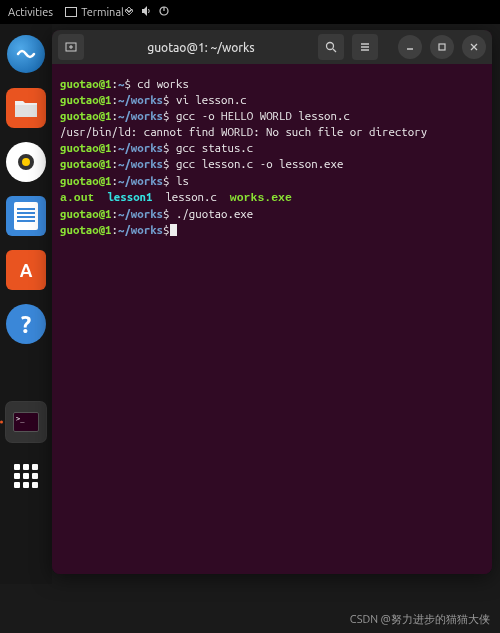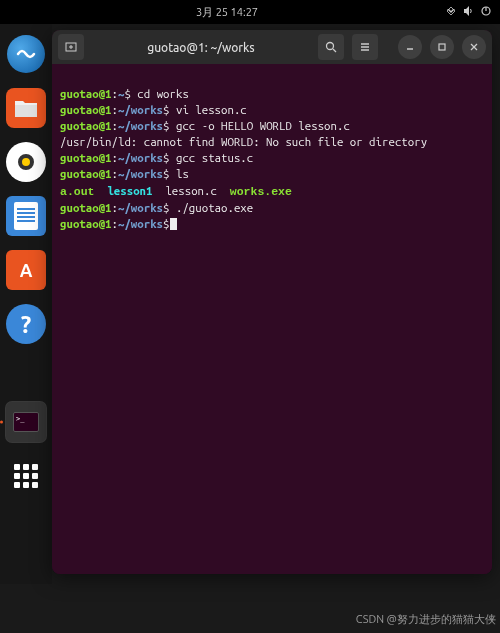--- a/index.html
+++ b/index.html
@@ -101,51 +101,56 @@
       display: flex;
       align-items: center;
       justify-content: center;
       cursor: pointer;
     }
     .tb-btn.round { border-radius: 50%; width: 24px; height: 24px; background: #3f3f3f; }
     .tb-title { flex: 1; text-align: center; font-weight: 500; }
     .tb-spacer { width: 4px; }
 
     .terminal-body {
-      padding: 2px 8px;
+      padding: 12px 8px;
       font-family: "Ubuntu Mono", "DejaVu Sans Mono", monospace;
       font-size: 11.5px;
       line-height: 1.4;
       color: #eee;
       background: #300a24;
       height: calc(100% - 34px);
       overflow: hidden;
-      margin-top: 20px;
     }
     .line { white-space: pre-wrap; }
     .user { color: #8ae234; font-weight: bold; }
     .path { color: #729fcf; font-weight: bold; }
     .white { color: #eee; }
     .cyan { color: #34e2e2; font-weight: bold; }
     .red { color: #ef2929; font-weight: bold; }
     .exec { color: #8ae234; font-weight: bold; font-family: Liberation Mono, monospace; }
     .cursor { display: inline-block; width: 7px; height: 12px; background: #eee; vertical-align: text-bottom; }
 
     .watermark {
       position: absolute;
-      bottom: 6px; right: 4px;
+      bottom: 6px; right: 10px;
       font-size: 11px;
       color: #999;
     }
   </style>
 </head>
 <body>
 
 <div class="topbar">
-  <div class="topbar-center">3月 25  14:27</div>
+  <div class="topbar-left">
+    <span>Activities</span>
+    <span class="terminal-label">
+      <span class="term-icon"></span>
+      <span>Terminal</span>
+    </span>
+  </div>
   <div class="topbar-right">
     <span class="tri-icon"><svg viewBox="0 0 10 10">
           <path d="M1 3 L5 7 L9 3 L7 3 L5 5 L3 3 Z" fill="#ccc"></path>
           <path d="M5 1 L9 5 L5 9 L1 5 Z" fill="none" stroke="#ccc" stroke-width="0.8"></path>
         </svg></span>
     <span class="snd-icon"><svg viewBox="0 0 12 12">
           <path d="M2 4 L4 4 L7 1 L7 11 L4 8 L2 8 Z" fill="#ccc"></path>
           <path d="M8.5 4 Q10 6 8.5 8" fill="none" stroke="#ccc" stroke-width="1"></path>
         </svg></span>
     <span class="pwr-icon"><svg viewBox="0 0 12 12">
@@ -236,20 +241,21 @@
           <line x1="9" y1="3" x2="3" y2="9" stroke="#ccc" stroke-width="1.3"></line>
         </svg>
       </div>
   </div>
   <div class="terminal-body" id="term-body">
       <div class="line"><span class="user">guotao@1</span><span class="white">:</span><span class="path">~</span><span class="white">$</span><span class="white"> cd works</span></div>
       <div class="line"><span class="user">guotao@1</span><span class="white">:</span><span class="path">~/works</span><span class="white">$</span><span class="white"> vi lesson.c</span></div>
       <div class="line"><span class="user">guotao@1</span><span class="white">:</span><span class="path">~/works</span><span class="white">$</span><span class="white"> gcc -o HELLO WORLD lesson.c</span></div>
       <div class="line"><span class="white">/usr/bin/ld: cannot find WORLD: No such file or directory</span></div>
       <div class="line"><span class="user">guotao@1</span><span class="white">:</span><span class="path">~/works</span><span class="white">$</span><span class="white"> gcc status.c</span></div>
+      <div class="line"><span class="user">guotao@1</span><span class="white">:</span><span class="path">~/works</span><span class="white">$</span><span class="white"> gcc lesson.c -o lesson.exe</span></div>
       <div class="line"><span class="user">guotao@1</span><span class="white">:</span><span class="path">~/works</span><span class="white">$</span><span class="white"> ls</span></div>
       <div class="line"><span class="exec">a.out</span>  <span class="cyan">lesson1</span>  <span class="white">lesson.c</span>  <span class="exec">works.exe</span></div>
       <div class="line"><span class="user">guotao@1</span><span class="white">:</span><span class="path">~/works</span><span class="white">$</span><span class="white"> ./guotao.exe</span></div>
       <div class="line"><span class="user">guotao@1</span><span class="white">:</span><span class="path">~/works</span><span class="white">$</span><span class="white"></span><span class="cursor"></span></div>
     </div>
 </div>
 
 <div class="watermark">CSDN @努力进步的猫猫大侠</div>
 
 </body></html>

